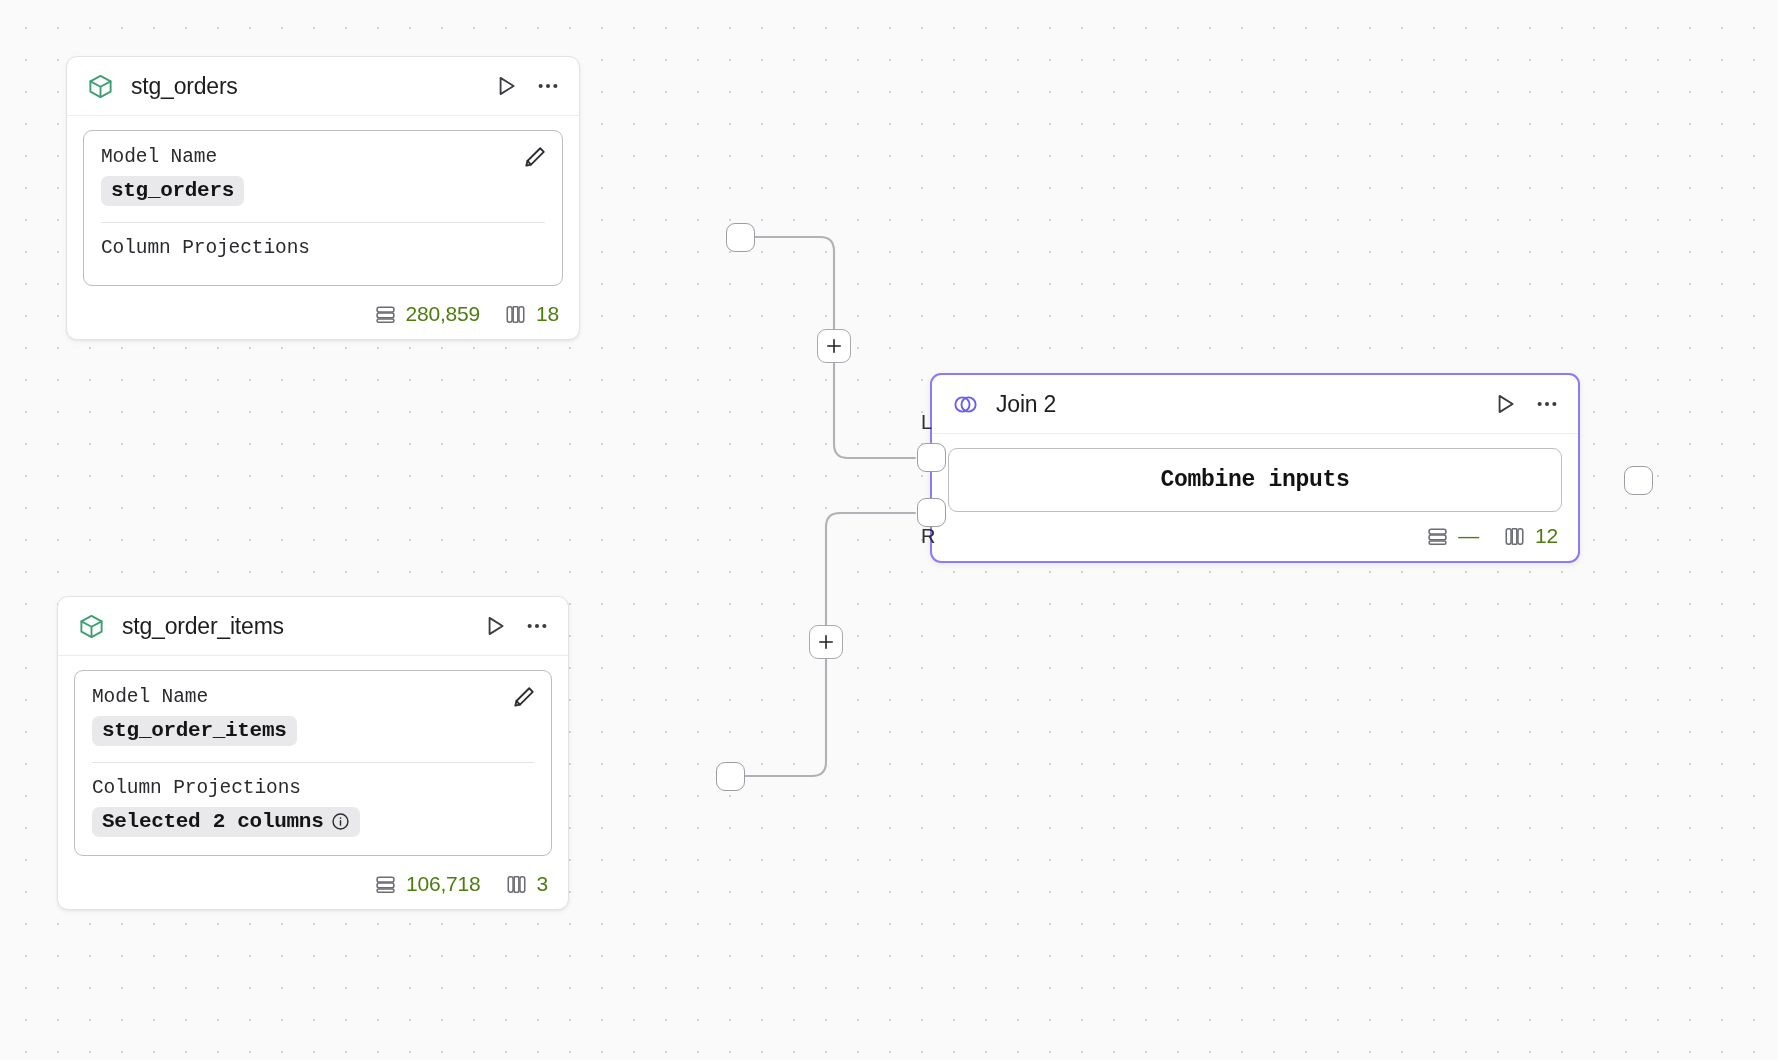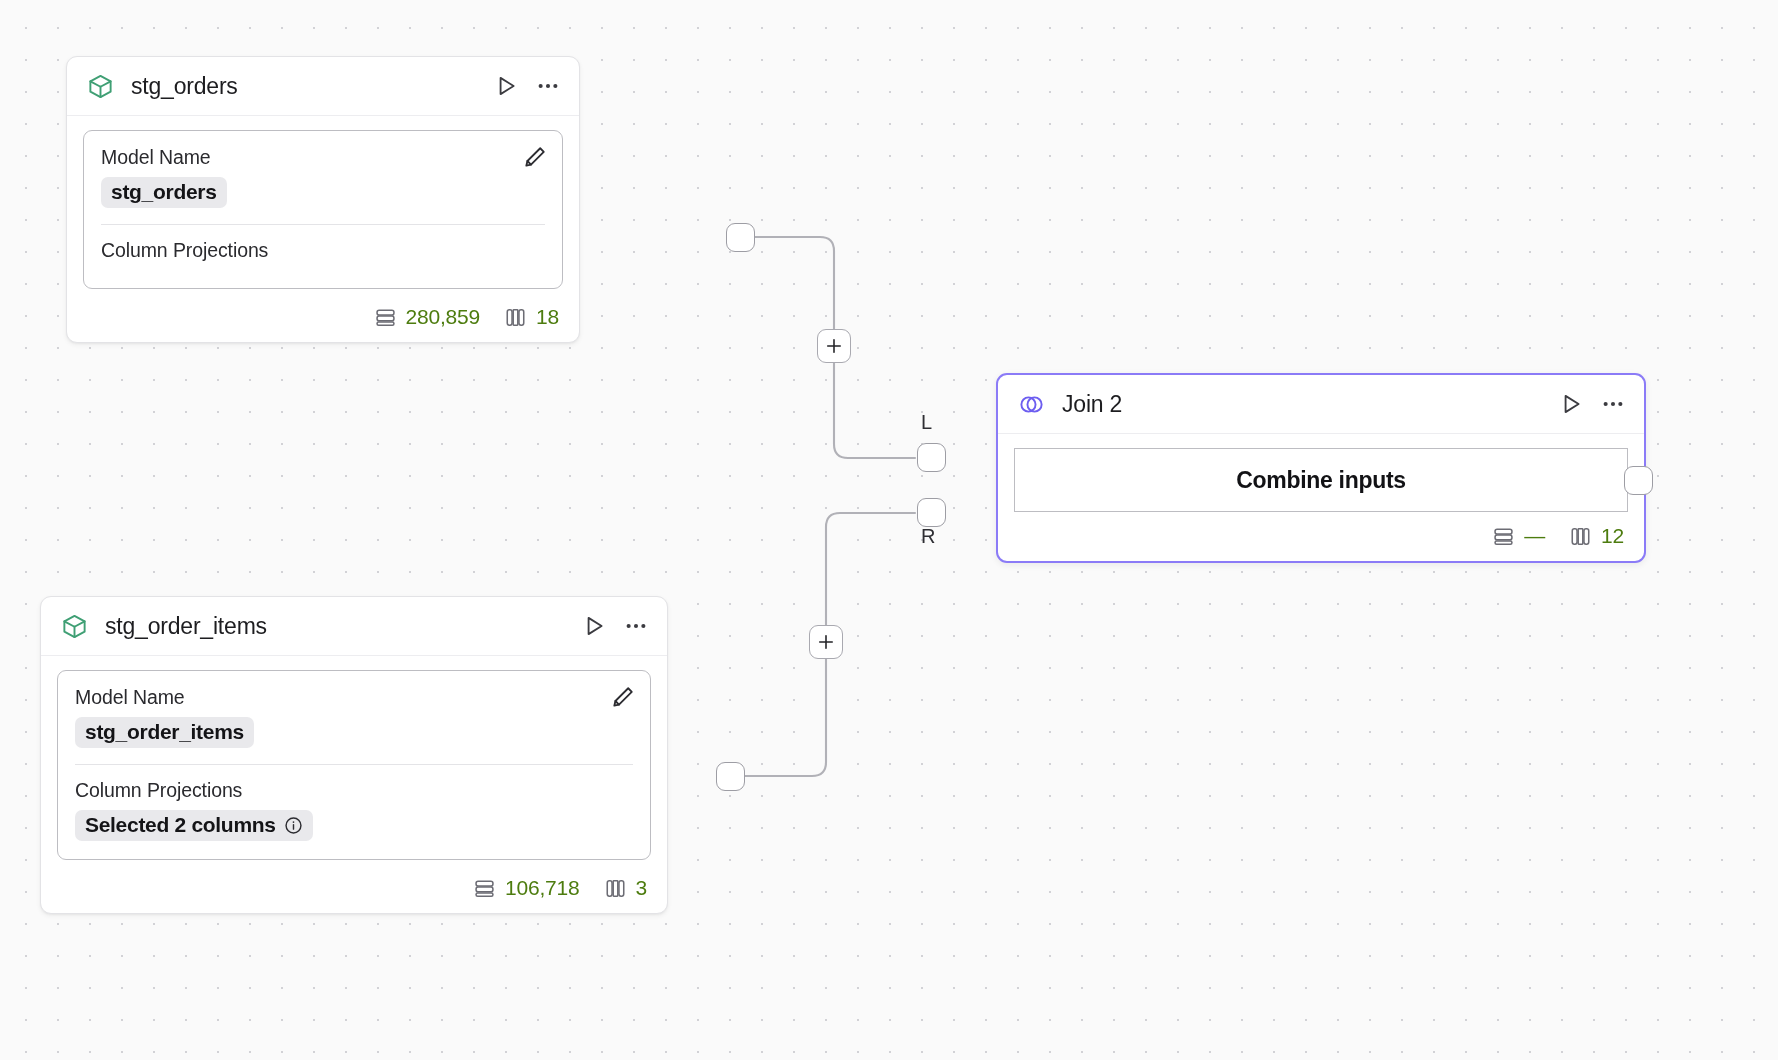--- a/index.html
+++ b/index.html
@@ -73,20 +73,21 @@
   .hdr-icon {
     display: inline-flex;
     align-items: center;
     justify-content: center;
     cursor: pointer;
   }
   .hdr-icon + .hdr-icon { margin-left: 16px; }
 
   .node-body {
     padding: 14px 16px 6px 16px;
+    font-family: Liberation Mono, monospace;
   }
 
   .panel {
     border: 1px solid #bdbdc2;
     border-radius: 9px;
     padding: 15px 17px 18px 17px;
     position: relative;
   }
   .panel-label {
     font-size: 19.5px;
@@ -133,21 +134,21 @@
     display: inline-flex;
     align-items: center;
     gap: 9px;
   }
   .stat + .stat { margin-left: 14px; }
   .stat-value { color: #4d7c0f; }
 
   
   .combine-box {
     border: 1px solid #bdbdc2;
-    border-radius: 0;
+    border-radius: 9px;
     height: 62px;
     display: flex;
     align-items: center;
     justify-content: center;
     font-size: 23px;
     font-weight: 700;
     color: #121215;
     letter-spacing: -0.3px;
   }
 
@@ -264,21 +265,21 @@
 
   <div class="handle" style="left:726px; top:223px;"></div>
 
   <div class="plus-btn" style="left:817px; top:329px;">
     <svg width="20" height="20" viewBox="0 0 24 24" stroke="#232327" stroke-width="1.9" stroke-linecap="round">
       <path d="M12 4.5 12 19.5"></path>
         <path d="M4.5 12 19.5 12"></path>
     </svg>
   </div>
 
-  <div class="node selected" style="left:996px; top:373px; width:650px;">
+  <div class="node selected" style="left:930px; top:373px; width:650px;">
     <div class="node-header">
       <span class="hdr-icon">
         <svg width="27" height="27" viewBox="0 0 24 24" fill="none" stroke="#6d5ef0" stroke-width="1.7">
           <circle cx="9.3" cy="12" r="6.3"></circle>
           <circle cx="14.7" cy="12" r="6.3"></circle>
         </svg>
       </span>
       <span class="node-title">Join 2</span>
       <span class="hdr-icon" title="Run">
         <svg width="26" height="26" viewBox="0 0 24 24" fill="none" stroke="#3b3b40" stroke-width="1.7" stroke-linejoin="round">
@@ -332,21 +333,21 @@
 
   <div class="handle" style="left:1624px; top:466px;"></div>
 
   <div class="plus-btn" style="left:809px; top:625px;">
     <svg width="20" height="20" viewBox="0 0 24 24" stroke="#232327" stroke-width="1.9" stroke-linecap="round">
       <path d="M12 4.5 12 19.5"></path>
         <path d="M4.5 12 19.5 12"></path>
     </svg>
   </div>
 
-  <div class="node" style="left:40px; top:596px; width:628px;">
+  <div class="node" style="left:57px; top:596px; width:512px;">
     <div class="node-header">
       <span class="hdr-icon">
         <svg width="27" height="27" viewBox="0 0 24 24" fill="none" stroke="#3f9f74" stroke-width="1.7" stroke-linejoin="round" stroke-linecap="round">
           <path d="M12 2.6 21 7.4 21 16.6 12 21.4 3 16.6 3 7.4 Z"></path>
           <path d="M3 7.4 12 12.2 21 7.4"></path>
           <path d="M12 12.2 12 21.4"></path>
         </svg>
       </span>
       <span class="node-title">stg_order_items</span>
       <span class="hdr-icon" title="Run">

